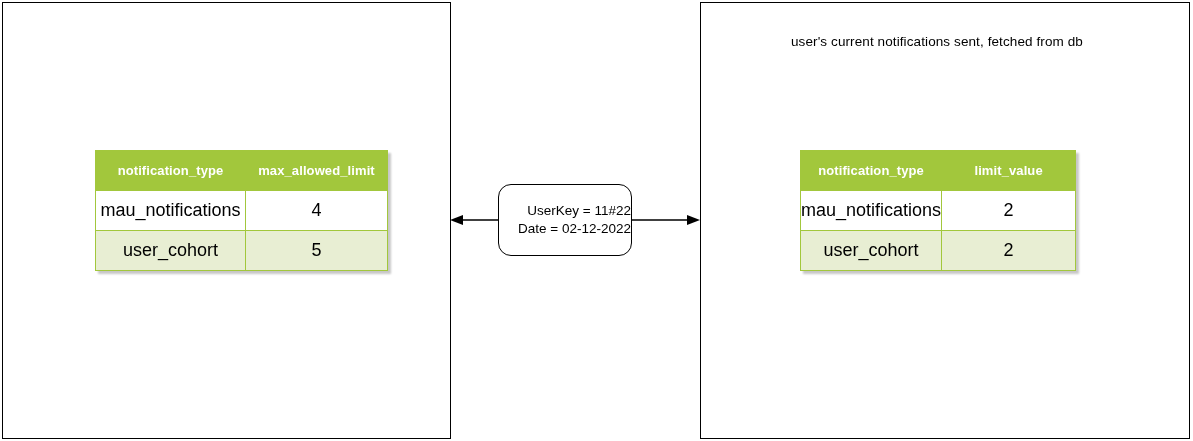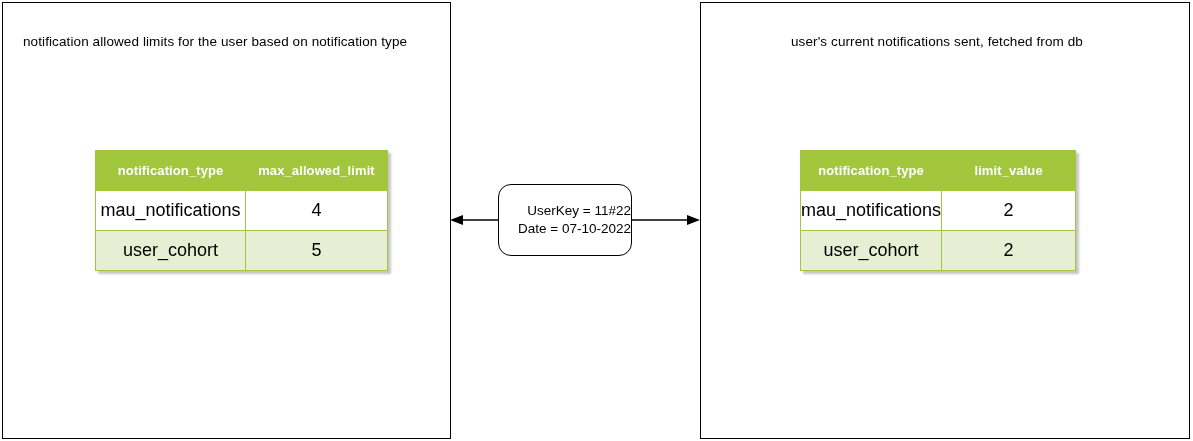--- a/index.html
+++ b/index.html
@@ -106,21 +106,20 @@
     font-size: 13.5px;
     line-height: 18px;
     white-space: nowrap;
     color: #000000;
   }
 </style>
 </head>
 <body>
 
 <div class="panel" id="panel-left">
-  <div class="panel-title">notification allowed limits for the user based on notification type</div>
 
   <div class="data-table-wrap" id="table-left-wrap">
     <table class="data-table" id="table-left">
       <thead>
         <tr>
           <th>notification_type</th>
           <th>max_allowed_limit</th>
         </tr>
       </thead>
       <tbody>
@@ -166,14 +165,14 @@
 
   <line x1="498" y1="220" x2="459" y2="220" stroke="#000000" stroke-width="1.6"></line>
   <polygon points="450,220 463,215 463,225" fill="#000000"></polygon>
 
   <line x1="632" y1="220" x2="691" y2="220" stroke="#000000" stroke-width="1.6"></line>
   <polygon points="700,220 687,215 687,225" fill="#000000"></polygon>
 </svg>
 
 <div id="center-note">
   <div class="note-line">UserKey = 11#22</div>
-  <div class="note-line">Date = 07-10-2022</div>
+  <div class="note-line">Date = 02-12-2022</div>
 </div>
 
 </body></html>

